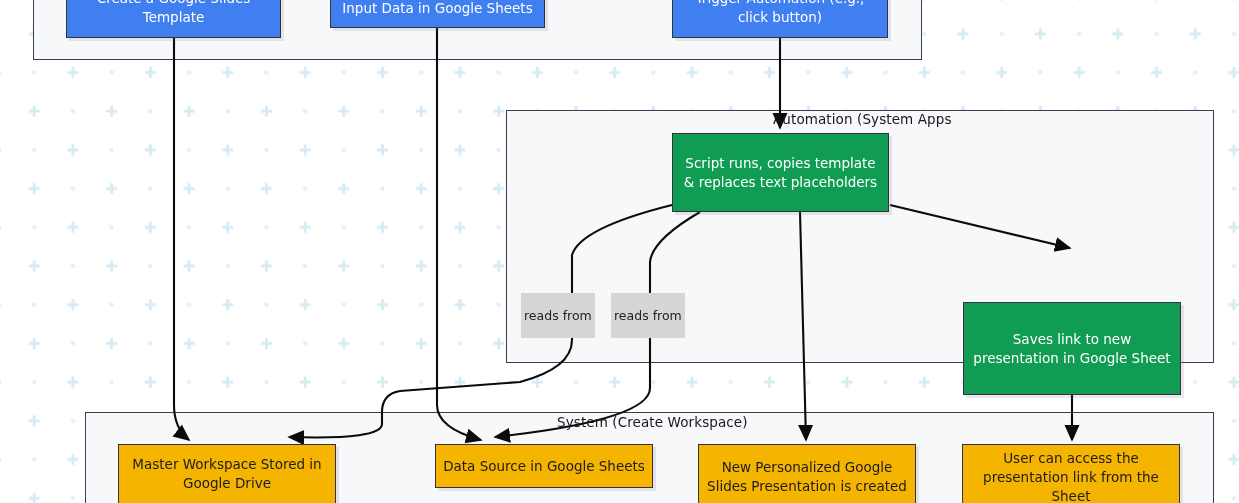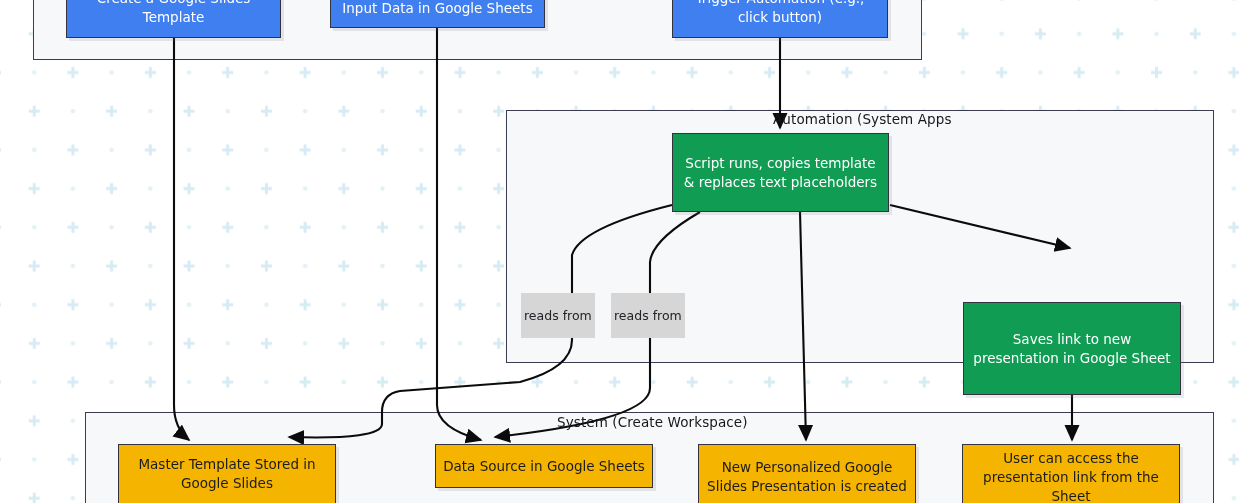--- a/index.html
+++ b/index.html
@@ -131,21 +131,21 @@
   <div class="node blue" style="left:66px; top:-22px; width:215px; height:60px;">Create a Google Slides Template</div>
 
   <div class="node blue" style="left:330px; top:-12px; width:215px; height:40px;">Input Data in Google Sheets</div>
 
   <div class="node blue" style="left:672px; top:-22px; width:216px; height:60px;">Trigger Automation (e.g., click button)</div>
 
   <div class="node green" style="left:672px; top:133px; width:217px; height:79px;">Script runs, copies template &amp; replaces text placeholders</div>
 
   <div class="node green" style="left:963px; top:262px; width:218px; height:93px;margin-top:40px;">Saves link to new presentation in Google Sheet</div>
 
-  <div class="node yellow" style="left:118px; top:444px; width:218px; height:60px;">Master Template Stored in Google Slides</div>
+  <div class="node yellow" style="left:118px; top:444px; width:218px; height:60px;">Master Workspace Stored in Google Drive</div>
 
   <div class="node yellow" style="left:435px; top:444px; width:218px; height:44px;">Data Source in Google Sheets</div>
 
   <div class="node yellow" style="left:698px; top:444px; width:218px; height:66px;">New Personalized Google Slides Presentation is created</div>
 
   <div class="node yellow" style="left:962px; top:444px; width:218px; height:66px;">User can access the presentation link from the Sheet</div>
 
   <div class="subgraph-label" style="left:773px; top:111px;">Automation (System Apps</div>
 
   <div class="subgraph-label" style="left:557px; top:414px;">System (Create Workspace)</div>

